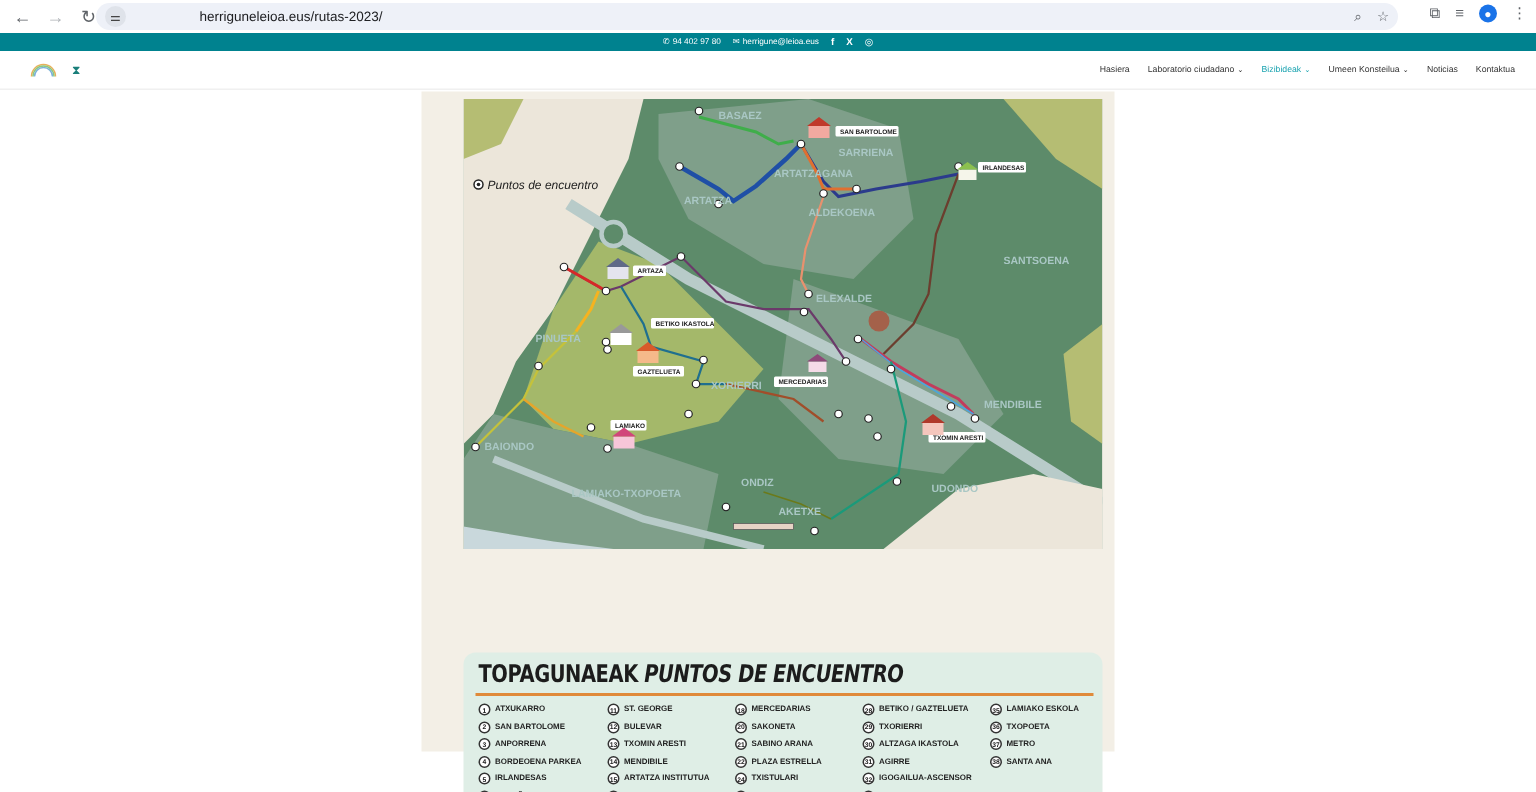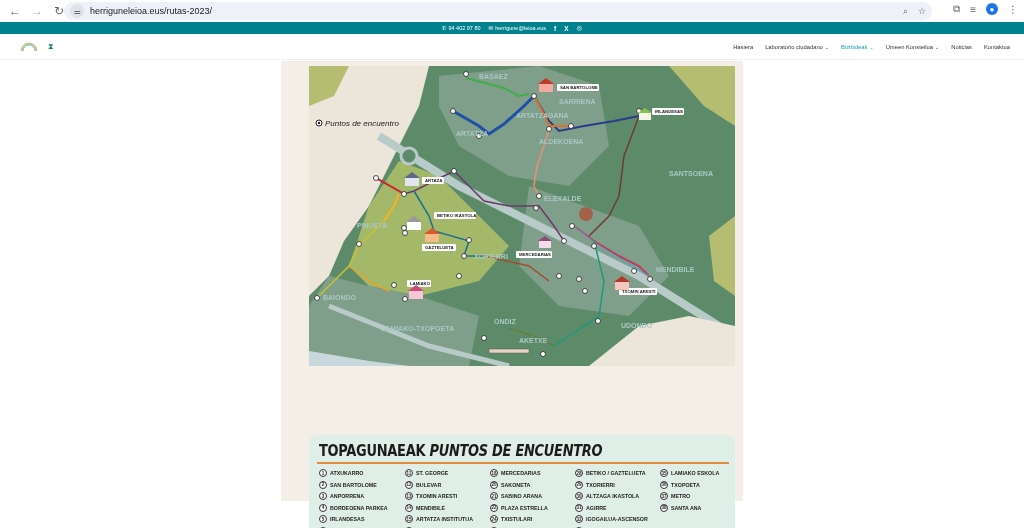--- a/index.html
+++ b/index.html
@@ -3,21 +3,21 @@
 <meta charset="utf-8">
 <style>
   * { box-sizing: border-box; margin: 0; padding: 0; }
   html, body { width: 1024px; height: 528px; overflow: hidden; background: #fff; font-family: "Liberation Sans", "DejaVu Sans", sans-serif; }
   
   .chrome { height: 22px; background: #fff; display: flex; align-items: center; padding: 0 6px; position: relative; }
   .nav-btn { width: 18px; height: 18px; display: flex; align-items: center; justify-content: center; color: #5f6368; font-size: 12px; margin-right: 4px; cursor: pointer; }
   .nav-btn.disabled { color: #b0b4b8; }
   .omnibox { position: absolute; left: 64px; right: 92px; top: 2px; height: 18px; background: #eef1f8; border-radius: 9px; display: flex; align-items: center; padding-left: 6px; }
   .omnibox .tune { width: 14px; height: 14px; border-radius: 7px; background: #dfe3ea; display: flex; align-items: center; justify-content: center; font-size: 8px; color: #444; margin-right: 6px; }
-  .omnibox .url { font-size: 9px; color: #202124; }
+  .omnibox .url { font-size: 9px; color: #202124; margin-left: 43px; }
   .omnibox .right-icons { position: absolute; right: 6px; display: flex; gap: 10px; font-size: 9px; color: #5f6368; }
   .chrome-right { position: absolute; right: 6px; top: 3px; display: flex; gap: 10px; align-items: center; font-size: 10px; color: #5f6368; }
   .avatar { width: 12px; height: 12px; border-radius: 6px; background: #1a73e8; color:#fff; font-size: 8px; display:flex; align-items:center; justify-content:center; }
 
   
   .topbar { height: 12px; background: #00828f; display: flex; align-items: center; justify-content: center; gap: 8px; color: #fff; font-size: 5.5px; }
   .topbar .item { display: flex; align-items: center; gap: 2px; }
   .topbar .social { font-size: 6.5px; font-weight: bold; }
 
   

